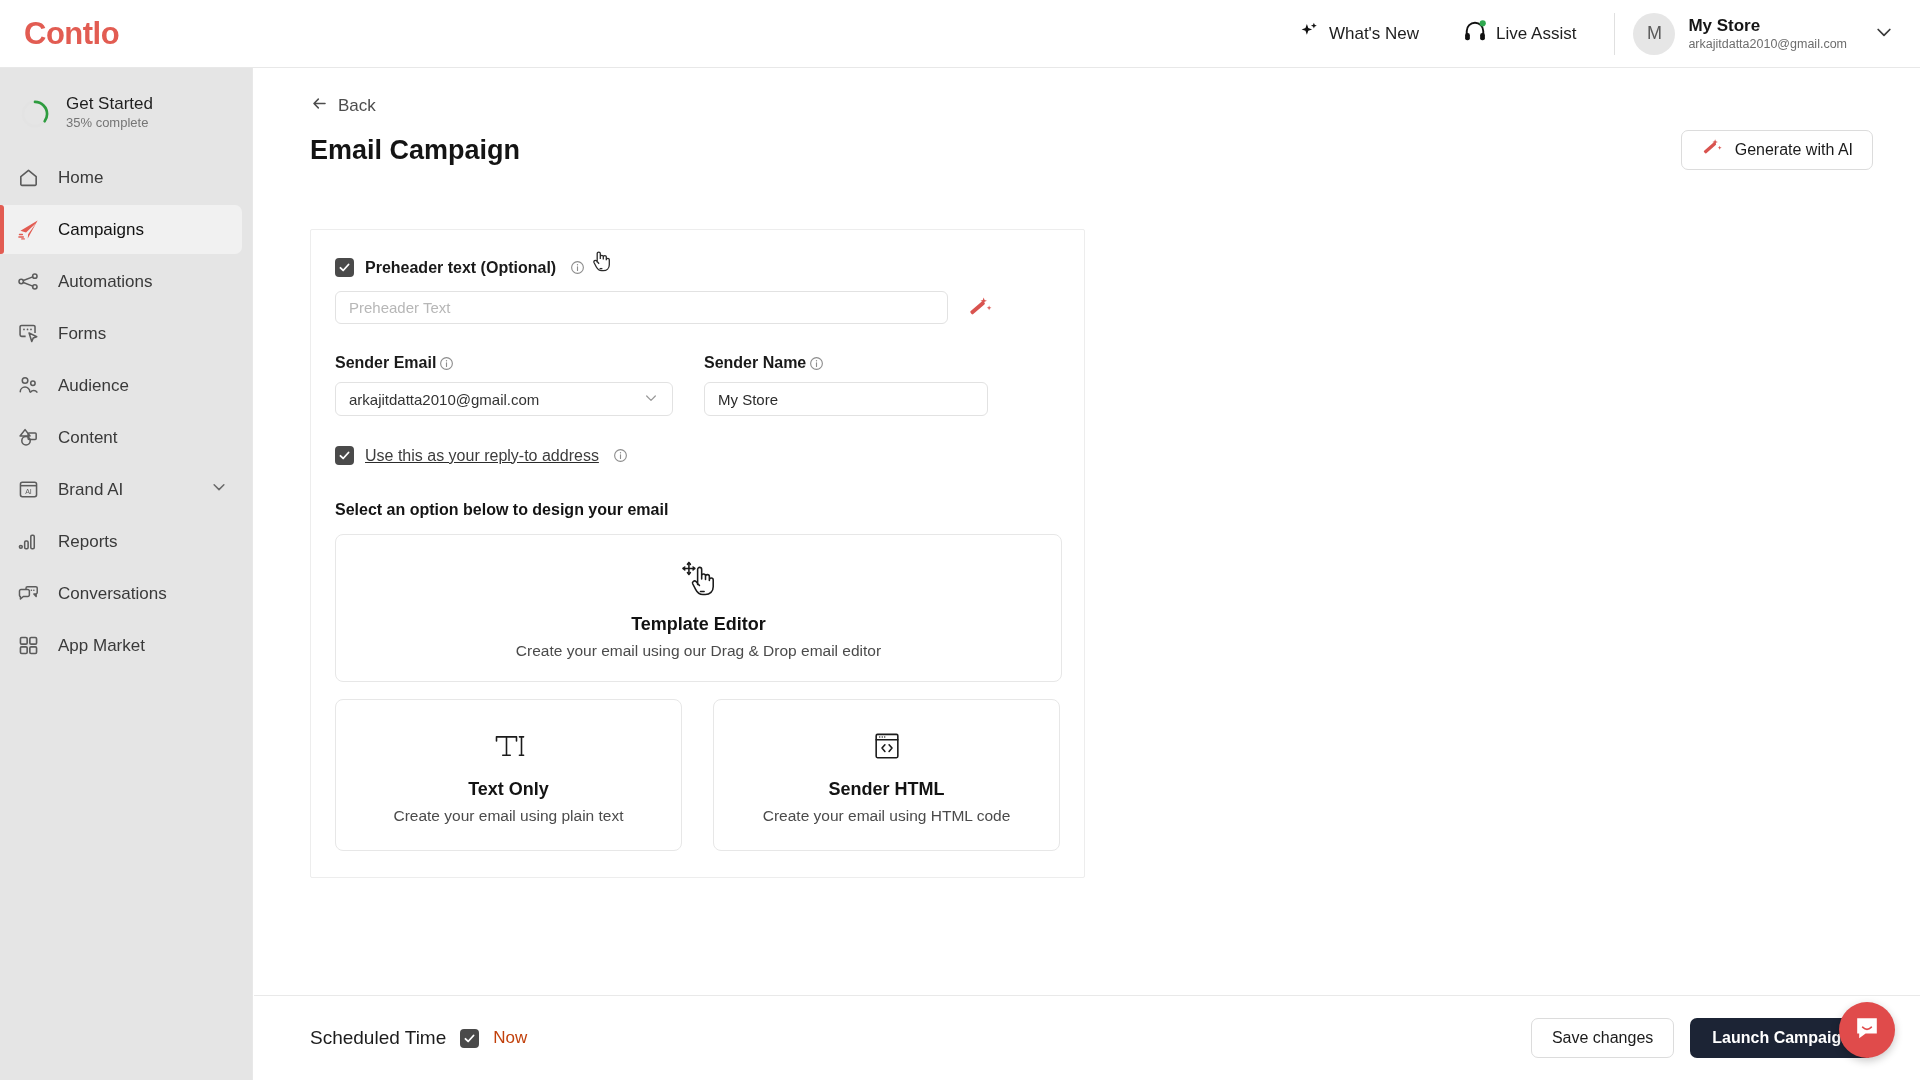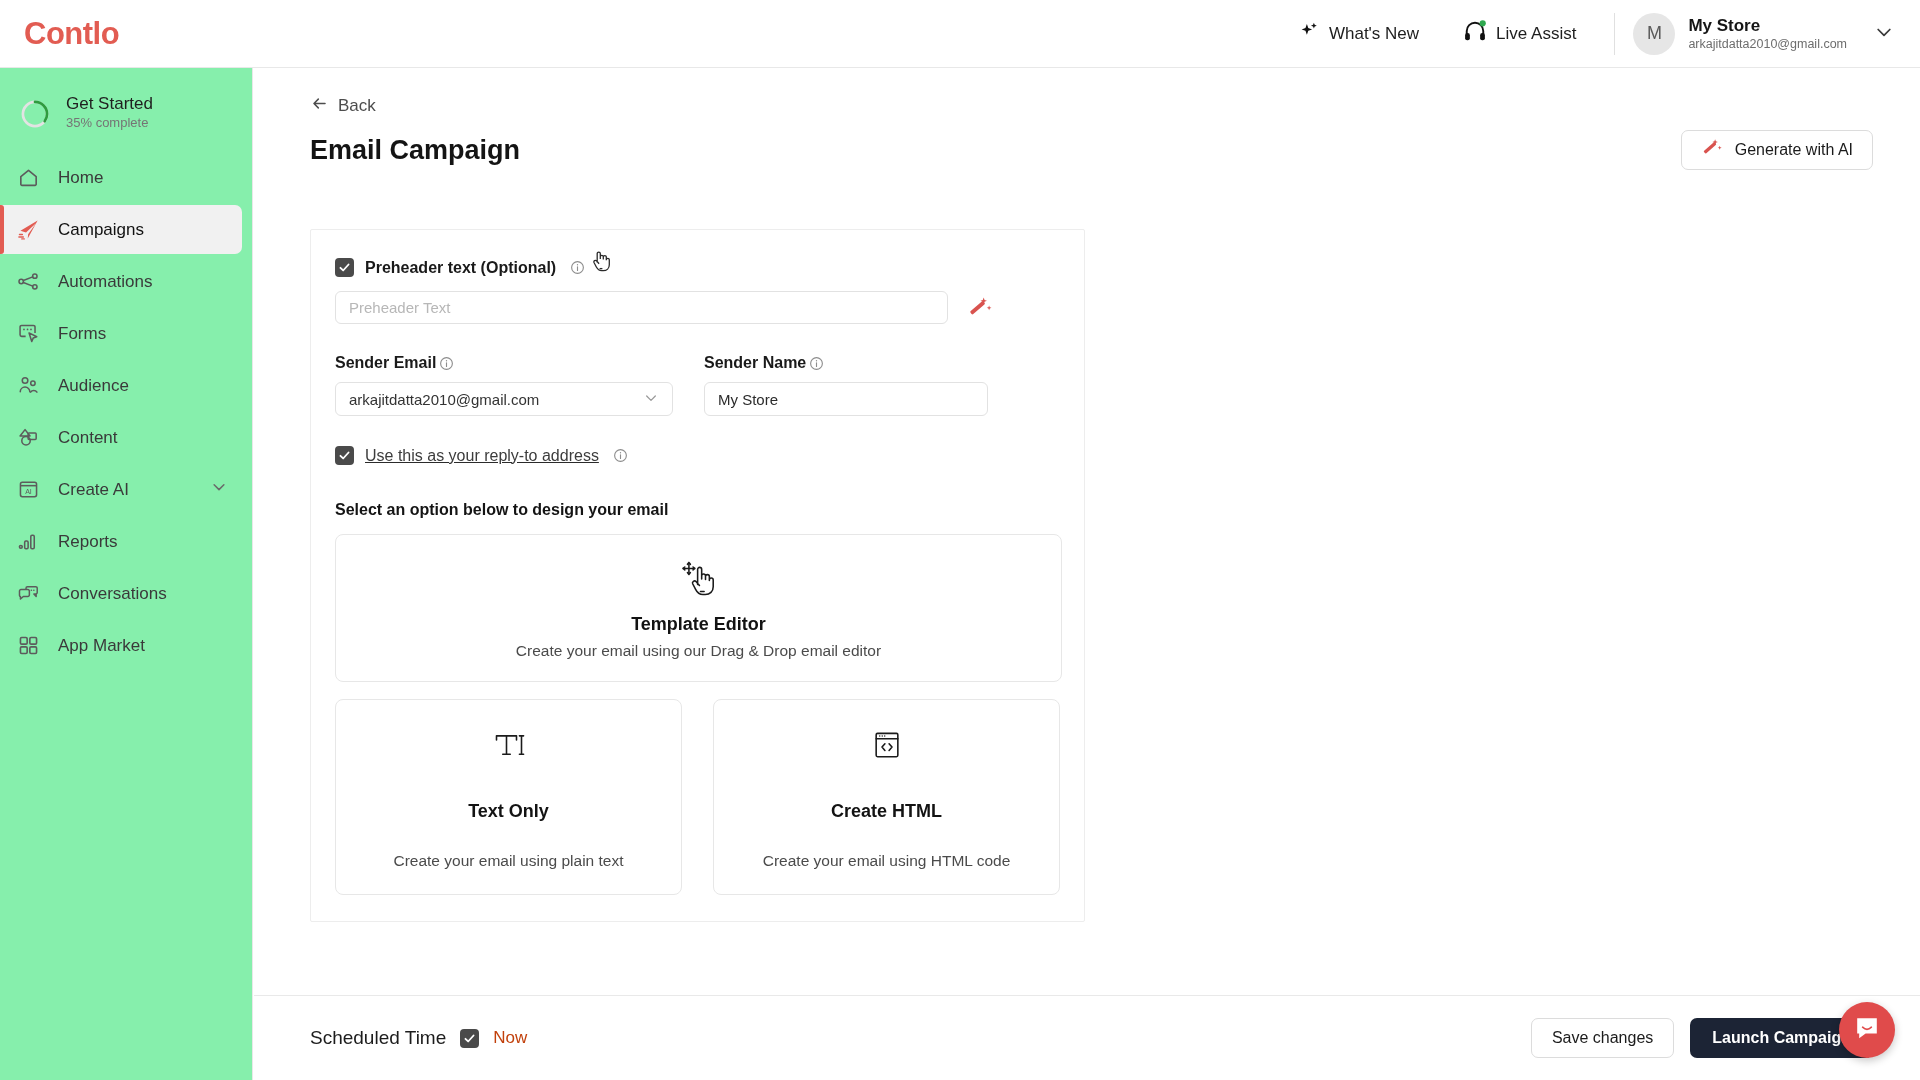--- a/index.html
+++ b/index.html
@@ -46,21 +46,21 @@
     font-size: 18px;
   }
   .profile-name { font-size: 17px; font-weight: bold; color: #161616; line-height: 1.25; }
   .profile-mail { font-size: 12.5px; color: #6d6d6d; line-height: 1.3; }
   .chev { margin-left: 14px; color: #444; }
 
   
   .sidebar {
     position: absolute; top: 68px; left: 0;
     width: 253px; height: 1012px;
-    background: #86efac;
+    background: #e5e5e5;
     border-right: 1px solid #e8e8e8;
     padding-top: 20px;
   }
   .getstarted {
     display: flex; align-items: center; gap: 16px;
     padding: 6px 0 6px 20px; cursor: pointer; margin-bottom: 14px;
   }
   .ring { width: 30px; height: 30px; flex: 0 0 30px; }
   .gs-title { font-size: 17px; color: #1f1f1f; line-height: 1.2; }
   .gs-sub { font-size: 13px; color: #757575; line-height: 1.45; }
@@ -160,21 +160,21 @@
 
   .section-title { margin-top: 36px; font-size: 16px; font-weight: bold; color: #141414; }
 
   .opt-card {
     border: 1px solid #e7e7e7; border-radius: 8px; background: #fff;
     display: flex; flex-direction: column; align-items: center; justify-content: center;
     cursor: pointer;
   }
   .opt-big { margin-top: 15px; width: 727px; height: 148px; }
   .opt-row { display: flex; gap: 31px; margin-top: 17px; }
-  .opt-small { width: 348px; height: 196px; gap: 23px; }
+  .opt-small { width: 348px; height: 152px; }
   .opt-icon { color: #1b1b1b; margin-bottom: 9px; }
   .opt-title { font-size: 18px; font-weight: bold; color: #131313; }
   .opt-desc { font-size: 15.5px; color: #4b4b4b; margin-top: 7px; }
 
   
   .bottombar {
     position: absolute; bottom: 0; left: 0;
     width: 1666px; height: 84px;
     background: #fff;
     display: flex; align-items: center;
@@ -337,21 +337,21 @@
   </div>
 
   <div class="nav-item">
     <span class="nico">
       <svg width="23" height="23" viewBox="0 0 24 24" fill="none" stroke="currentColor" stroke-width="1.6">
         <rect x="3.6" y="4.4" width="16.8" height="15.2" rx="2"></rect>
         <path d="M3.6 8 H20.4"></path>
         <text x="12" y="16.4" font-size="7.4" fill="currentColor" stroke="none" text-anchor="middle" font-family="Liberation Sans, sans-serif">AI</text>
       </svg>
     </span>
-    <span>Create AI</span>
+    <span>Brand AI</span>
     <span class="nav-caret">
       <svg width="18" height="18" viewBox="0 0 24 24" fill="none" stroke="currentColor" stroke-width="2" stroke-linecap="round" stroke-linejoin="round">
           <path d="M5.5 9 L12 15.5 L18.5 9"></path>
         </svg>
     </span>
   </div>
 
   <div class="nav-item">
     <span class="nico">
       <svg width="23" height="23" viewBox="0 0 24 24" fill="none" stroke="currentColor" stroke-width="1.6" stroke-linejoin="round">
@@ -532,21 +532,21 @@
           <span class="opt-icon">
             <svg width="40" height="40" viewBox="0 0 48 48" fill="none" stroke="#1b1b1b" stroke-width="1.9" stroke-linecap="round" stroke-linejoin="round">
               <rect x="11" y="10" width="26" height="28" rx="1.6"></rect>
               <path d="M11 16.5 H37"></path>
               <circle cx="15.3" cy="13.2" r="0.85" fill="#1b1b1b" stroke="none"></circle>
               <circle cx="18.3" cy="13.2" r="0.85" fill="#1b1b1b" stroke="none"></circle>
               <circle cx="21.3" cy="13.2" r="0.85" fill="#1b1b1b" stroke="none"></circle>
               <path d="M21.5 22.5 L18 26.5 L21.5 30.5 M26.5 22.5 L30 26.5 L26.5 30.5"></path>
             </svg>
           </span>
-          <div class="opt-title">Create HTML</div>
+          <div class="opt-title">Sender HTML</div>
           <div class="opt-desc">Create your email using HTML code</div>
         </div>
       </div>
     </div>
 
     
 
     
     <div class="fake-cursor">
       <svg width="26" height="30" viewBox="0 0 26 30" fill="none" stroke="#2a2a2a" stroke-width="1.3" stroke-linejoin="round">

